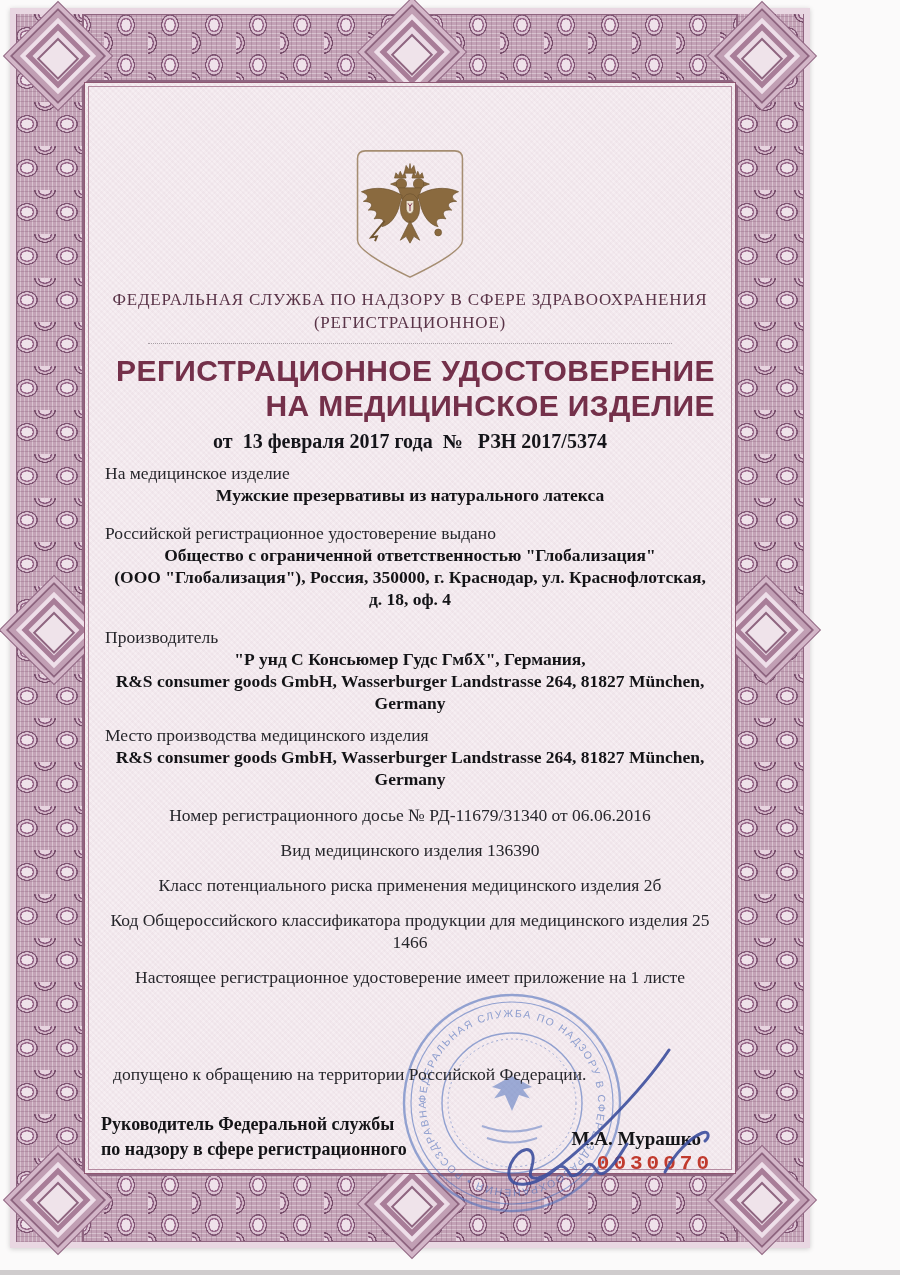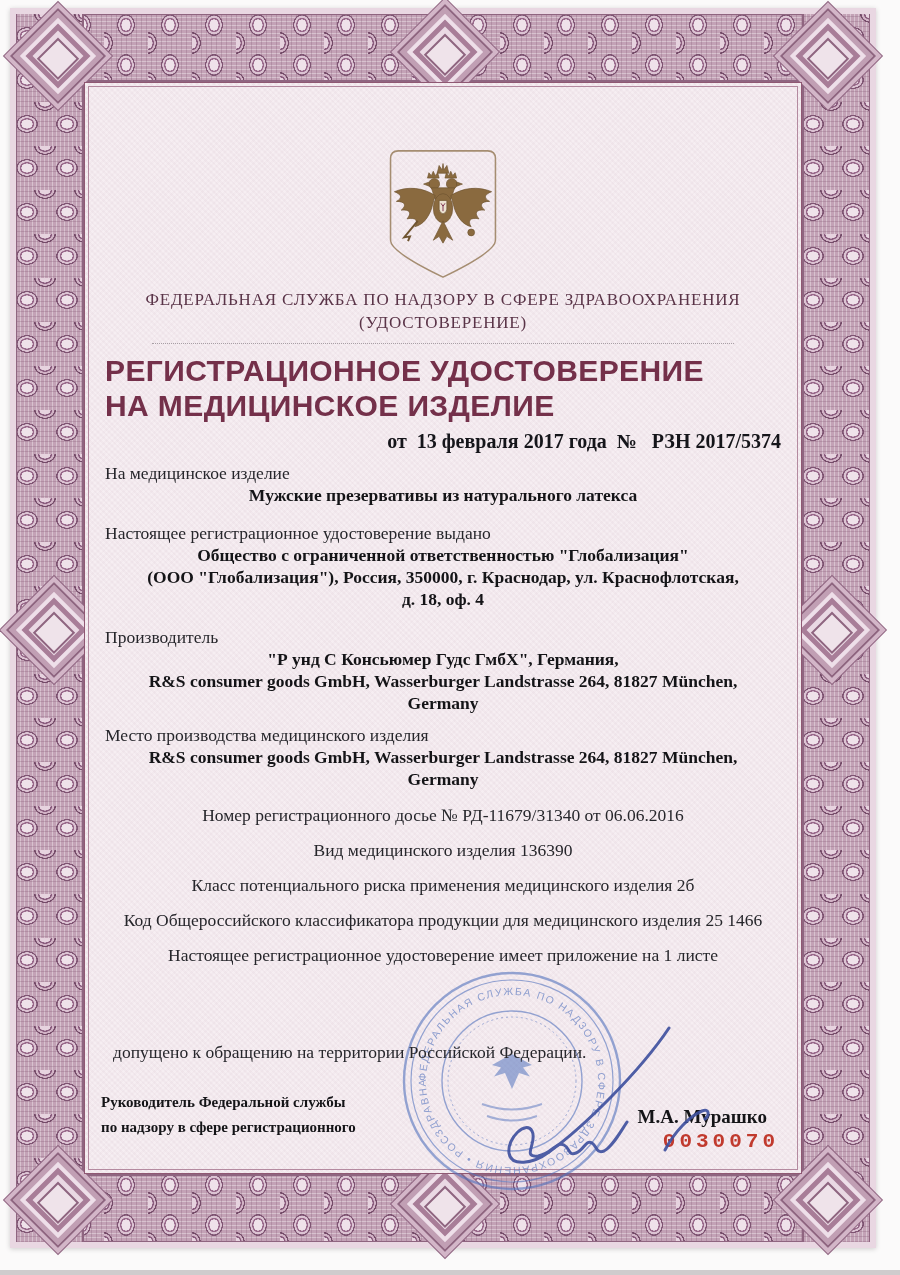--- a/index.html
+++ b/index.html
@@ -5,21 +5,21 @@
   html,body{margin:0;padding:0;}
   body{
     width:900px;height:1275px;position:relative;overflow:hidden;
     background:#fbfafa;
     font-family:"Liberation Serif",serif;
   }
   .photo-edge{position:absolute;left:0;right:0;bottom:0;height:5px;background:#cfcccd;}
 
   
   .cert{
-    position:absolute;left:10px;top:8px;width:866px;height:1240px;
+    position:absolute;left:10px;top:8px;width:800px;height:1240px;
     background:#e9d7e2;
     box-shadow:0 1px 5px rgba(0,0,0,.18);
   }
 
   
   .strip{position:absolute;background-color:#c3a2b6;}
   .strip.h{
     background-image:
       radial-gradient(ellipse 13px 16px at 22px 11px, #efe2ea 0 34%, #98688a 36% 44%, #dcc3d3 46% 58%, #7e5472 60% 67%, rgba(0,0,0,0) 69%),
       radial-gradient(ellipse 13px 16px at 0px 29px, #e7d3df 0 34%, #8a5c7e 36% 44%, #d2b3c6 46% 58%, #744b68 60% 67%, rgba(0,0,0,0) 69%),
@@ -79,42 +79,42 @@
   .emblem{display:block;margin:64px auto 0;}
 
   
   .agency{
     margin-top:5px;text-align:center;color:#5a3448;
     font-size:17px;line-height:23px;letter-spacing:.8px;
   }
   .separator{border-top:1px dotted #a89fa5;width:86%;margin:9px auto 0;height:0;}
 
   .doc-title{
-    margin-top:9px;text-align:left;color:#74304a;
+    margin-top:9px;text-align:right;color:#74304a;
     font-family:"Liberation Sans",sans-serif;font-weight:bold;
     font-size:30px;line-height:35px;letter-spacing:.4px;
   }
   .date-line{
-    margin-top:5px;text-align:right;color:#15151a;
+    margin-top:5px;text-align:center;color:#15151a;
     font-weight:bold;font-size:20px;line-height:26px;
   }
 
   
   .fields{margin-top:8px;font-size:17.5px;line-height:22px;color:#26262b;}
   .blk{margin:0 0 16px 0;}
   .blk.tight{margin-bottom:10px;}
   .blk .lbl{font-weight:normal;}
   .blk .val{font-weight:bold;color:#141417;text-align:center;}
   .single{margin:0 0 13px 0;text-align:center;}
   .fields .annex{margin-bottom:0;}
 
   
   .footer{position:relative;margin-top:12px;height:205px;}
   .order{position:absolute;left:8px;top:62px;font-size:17.5px;line-height:24px;color:#26262b;z-index:2;}
-  .signer-title{position:absolute;left:-4px;top:112px;font-weight:bold;font-size:15px;line-height:25px;color:#141417;z-index:2;}
+  .signer-title{position:absolute;left:-4px;top:112px;font-weight:bold;font-size:18px;line-height:25px;color:#141417;z-index:2;}
   .signer-name{position:absolute;right:14px;top:128px;font-weight:bold;font-size:19px;color:#141417;z-index:2;}
   .serial{
     position:absolute;right:2px;top:152px;z-index:2;
     font-family:Liberation Mono, monospace;font-weight:bold;
     font-size:21px;letter-spacing:4px;color:#c13a2e;
   }
   .stamp{position:absolute;left:292px;top:-12px;z-index:1;filter:blur(.3px);}
   .signature{position:absolute;left:348px;top:48px;z-index:3;}
 </style>
 </head>
@@ -155,40 +155,40 @@
           <path d="M70,76 L60,96 L66,92 L70,99 L74,92 L80,96 Z"></path>
           <path d="M44,76 L30,93 l6,-1 -2,5" fill="none" stroke-width="2"></path>
           <circle cx="99" cy="88" r="3.5"></circle>
         </g>
         <path d="M66,55 h8 v9 q0,3.5 -4,5 q-4,-1.5 -4,-5 z" fill="#ece2d2" stroke="#6f5430" stroke-width="0.8"></path>
         <path d="M68,58 l2,3 2,-3 M70,61 v5" fill="none" stroke="#7e3350" stroke-width="1"></path>
       </svg>
 
       <div class="agency">
         <div>ФЕДЕРАЛЬНАЯ СЛУЖБА ПО НАДЗОРУ В СФЕРЕ ЗДРАВООХРАНЕНИЯ</div>
-        <div>(УДОСТОВЕРЕНИЕ)</div>
+        <div>(РЕГИСТРАЦИОННОЕ)</div>
       </div>
 
       <div class="separator"></div>
 
       <div class="doc-title">
         <div>РЕГИСТРАЦИОННОЕ УДОСТОВЕРЕНИЕ</div>
         <div>НА МЕДИЦИНСКОЕ ИЗДЕЛИЕ</div>
       </div>
       <div class="date-line">от&nbsp; 13 февраля 2017 года &nbsp;№&nbsp;&nbsp; РЗН 2017/5374</div>
 
       <div class="fields">
 
         <div class="blk">
           <div class="lbl">На медицинское изделие</div>
           <div class="val">Мужские презервативы из натурального латекса</div>
         </div>
 
         <div class="blk">
-          <div class="lbl">Настоящее регистрационное удостоверение выдано</div>
+          <div class="lbl">Российской регистрационное удостоверение выдано</div>
           <div class="val">Общество с ограниченной ответственностью "Глобализация"</div>
           <div class="val">(ООО "Глобализация"), Россия, 350000, г. Краснодар, ул. Краснофлотская,</div>
           <div class="val">д. 18, оф. 4</div>
         </div>
 
         <div class="blk tight">
           <div class="lbl">Производитель</div>
           <div class="val">"Р унд С Консьюмер Гудс ГмбХ", Германия,</div>
           <div class="val">R&amp;S consumer goods GmbH, Wasserburger Landstrasse 264, 81827 München,</div>
           <div class="val">Germany</div>

